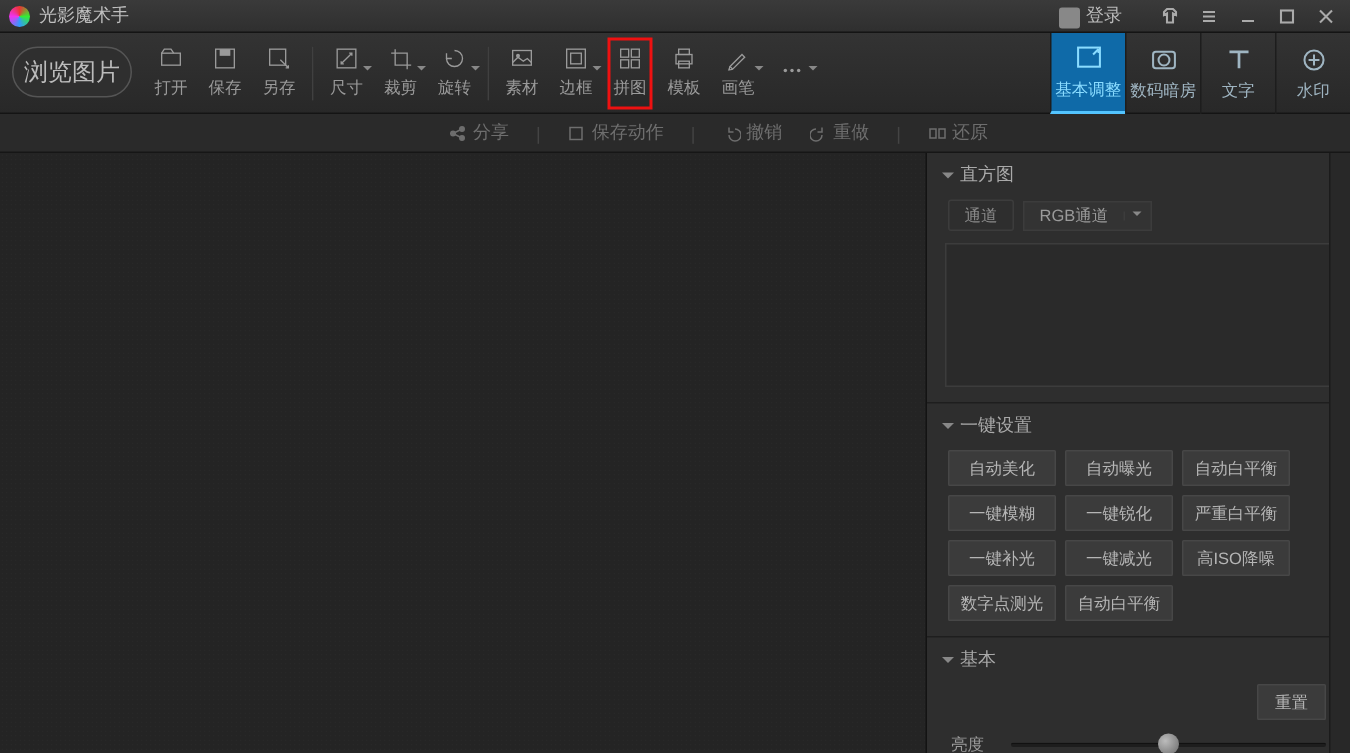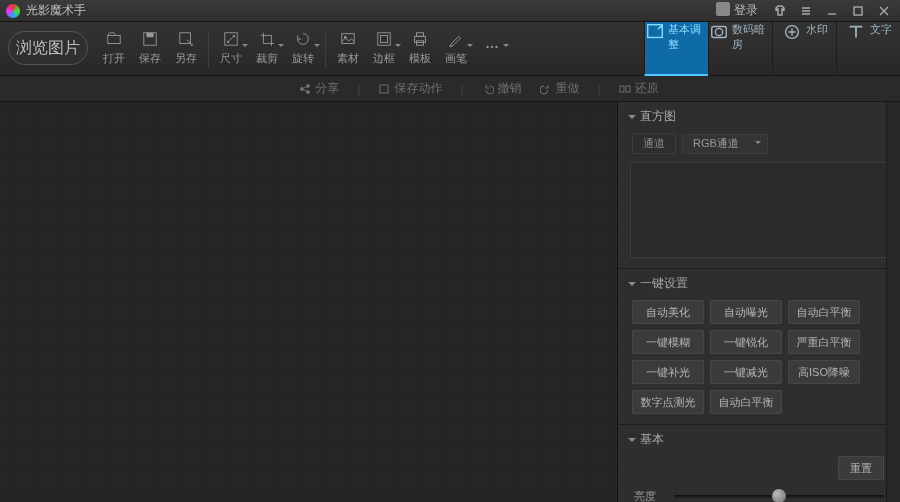--- a/index.html
+++ b/index.html
@@ -2,37 +2,37 @@
 <html><head>
 <meta charset="utf-8">
 <style>
   *{box-sizing:border-box;margin:0;padding:0;font-family:"Microsoft YaHei",Arial,sans-serif;user-select:none}
   body{width:900px;height:502px;background:#2b2b2b;overflow:hidden;color:#ccc;font-size:12px}
   
   .titlebar{height:22px;background:linear-gradient(#3a3a3a,#2f2f2f);display:flex;align-items:center;padding:0 6px;border-bottom:1px solid #141414}
   .logo{width:14px;height:14px;border-radius:50%;background:conic-gradient(#e33,#3e3,#39f,#e3e,#e33);margin-right:6px}
   .titlebar .title{color:#bfbfbf;font-size:12px;flex:0 0 auto}
   .titlebar .spacer{flex:1}
-  .login{display:flex;align-items:flex-start;gap:4px;color:#bbb;margin-right:12px}
+  .login{display:flex;align-items:flex-end;gap:4px;color:#bbb;margin-right:22px}
   .login-ic{width:14px;height:14px;background:#888;border-radius:2px}
   .winbtns{display:flex;gap:6px}
   .winbtn{width:20px;height:14px;display:flex;align-items:center;justify-content:center;color:#aaa;cursor:pointer}
   .winbtn svg{width:12px;height:12px;stroke:#aaa;stroke-width:1.4;fill:none}
   
   .toolbar{height:54px;background:linear-gradient(#333,#282828);display:flex;align-items:stretch;border-bottom:1px solid #141414}
   .browse{margin:9px 8px;width:80px;height:34px;border:1px solid #555;border-radius:17px;background:#2f2f2f;display:flex;align-items:center;justify-content:center;color:#bbb;font-size:16px;cursor:pointer}
   .tgroup{display:flex;align-items:center}
   .tbtn{width:36px;height:54px;display:flex;flex-direction:column;align-items:center;justify-content:center;gap:4px;color:#9a9a9a;cursor:pointer;position:relative}
   .tbtn .ic{width:18px;height:16px}
   .tbtn .lbl{font-size:11px}
   .tbtn.dd::after{content:"";position:absolute;right:1px;top:22px;border:3px solid transparent;border-top-color:#888}
   .sep{width:1px;height:36px;background:#1f1f1f;margin:9px 4px;border-right:1px solid #404040}
   .hl{position:absolute;inset:3px;border:2px solid #e11;pointer-events:none}
   .tabs{margin-left:auto;display:flex;height:54px}
-  .tab{width:64px;display:flex;flex-direction:row;align-items:flex-start;justify-content:center;gap:3px;color:#9fb5c2;cursor:pointer;border-left:1px solid #1d1d1d}
+  .tab{width:50px;display:flex;flex-direction:column;align-items:center;justify-content:center;gap:3px;color:#9fb5c2;cursor:pointer;border-left:1px solid #1d1d1d}
   .tab.active{background:#0f6aa8;color:#8adcff;border-bottom:2px solid #53c4ff}
   .tab .ic{width:22px;height:20px}
   .tab .lbl{font-size:11px}
   
   .subbar{height:26px;background:#2a2a2a;display:flex;align-items:center;justify-content:center;gap:18px;border-bottom:1px solid #161616}
   .subbtn{display:flex;align-items:center;gap:4px;color:#6e6e6e;font-size:12px;cursor:pointer}
   .subbtn svg{width:12px;height:12px;fill:#6e6e6e;stroke:#6e6e6e}
   .subbar .spacer{width:40px}
   
   .main{display:flex;height:400px}
@@ -157,20 +157,30 @@
       </div>
       <div class="tbtn dd">
         <svg class="ic" viewBox="0 0 18 18">
           <rect x="2" y="2" width="14" height="14" fill="none" stroke="#9a9a9a"></rect>
           <rect x="5" y="5" width="8" height="8" fill="none" stroke="#9a9a9a"></rect>
         </svg>
         <span class="lbl">边框</span>
       </div>
       <div class="tbtn">
         <svg class="ic" viewBox="0 0 18 18">
+          <rect x="2" y="2" width="6" height="6" fill="none" stroke="#9a9a9a"></rect>
+          <rect x="10" y="2" width="6" height="6" fill="none" stroke="#9a9a9a"></rect>
+          <rect x="2" y="10" width="6" height="6" fill="none" stroke="#9a9a9a"></rect>
+          <rect x="10" y="10" width="6" height="6" fill="none" stroke="#9a9a9a"></rect>
+        </svg>
+        <span class="lbl">拼图</span>
+        <div class="hl"></div>
+      </div>
+      <div class="tbtn">
+        <svg class="ic" viewBox="0 0 18 18">
           <rect x="3" y="6" width="12" height="7" fill="none" stroke="#9a9a9a"></rect>
           <rect x="5" y="2" width="8" height="4" fill="none" stroke="#9a9a9a"></rect>
           <rect x="5" y="11" width="8" height="5" fill="none" stroke="#9a9a9a"></rect>
         </svg>
         <span class="lbl">模板</span>
       </div>
       <div class="tbtn dd">
         <svg class="ic" viewBox="0 0 18 18">
           <path d="M3 15l9-9 2 2-9 9z" fill="none" stroke="#9a9a9a"></path>
           <path d="M3 15l-1 3 3-1" fill="none" stroke="#9a9a9a"></path>
@@ -196,30 +206,30 @@
       </div>
       <div class="tab">
         <svg class="ic" viewBox="0 0 22 22">
           <rect x="3" y="5" width="16" height="12" rx="2" fill="none" stroke="currentColor" stroke-width="1.5"></rect>
           <circle cx="11" cy="11" r="4" fill="none" stroke="currentColor" stroke-width="1.5"></circle>
         </svg>
         <span class="lbl">数码暗房</span>
       </div>
       <div class="tab">
         <svg class="ic" viewBox="0 0 22 22">
+          <path d="M4 5h14M11 5v12" stroke="currentColor" stroke-width="2" fill="none"></path>
+        </svg>
+        <span class="lbl">文字</span>
+      </div>
+      <div class="tab">
+        <svg class="ic" viewBox="0 0 22 22">
           <circle cx="11" cy="11" r="7" fill="none" stroke="currentColor" stroke-width="1.5"></circle>
           <path d="M11 7v8M7 11h8" stroke="currentColor" stroke-width="1.5"></path>
         </svg>
         <span class="lbl">水印</span>
-      </div>
-      <div class="tab">
-        <svg class="ic" viewBox="0 0 22 22">
-          <path d="M4 5h14M11 5v12" stroke="currentColor" stroke-width="2" fill="none"></path>
-        </svg>
-        <span class="lbl">文字</span>
       </div>
     </div>
 </div>
 
 <div class="subbar">
   <div class="spacer"></div>
   <div class="subbtn">
       <svg viewBox="0 0 12 12">
         <path d="M3 6l6-3M3 6l6 3" fill="none"></path>
         <circle cx="3" cy="6" r="1.5"></circle>

